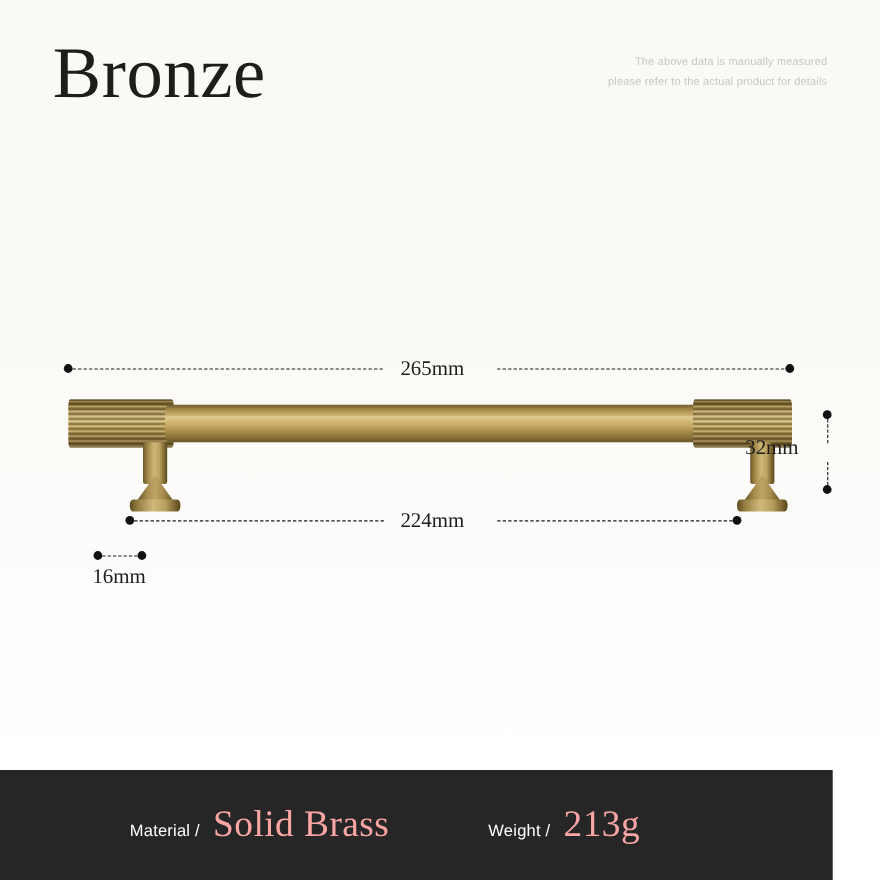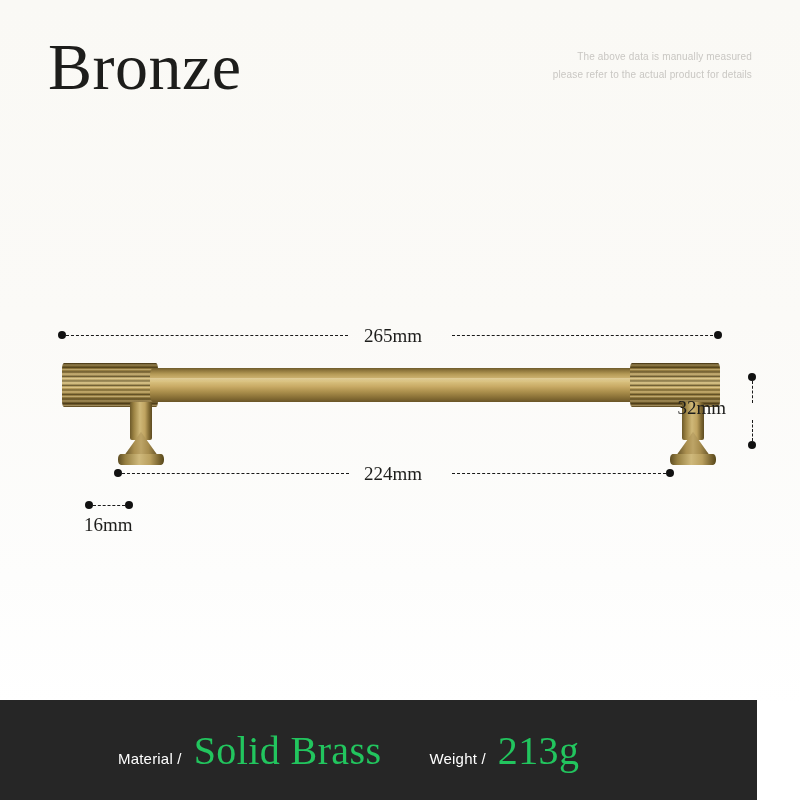--- a/index.html
+++ b/index.html
@@ -201,26 +201,26 @@
     align-items: baseline;
   }
   .spec-label {
     font-size: 15px;
     color: #ffffff;
     letter-spacing: 0.2px;
     margin-right: 12px;
   }
   .spec-value {
     font-family: "Liberation Serif", serif;
-    font-size: 40px;
-    color: #22c55e;
+    font-size: 34px;
+    color: #fca5a5;
     letter-spacing: 0.4px;
   }
   #spec-material { margin-left: 118px; }
-  #spec-weight   { margin-left: 48px; }
+  #spec-weight   { margin-left: 90px; }
 </style>
 </head>
 <body>
 
 <div id="page">
 
   <div class="title">Bronze</div>
 
   <div class="disclaimer">
     <div>The above data is manually measured</div>

